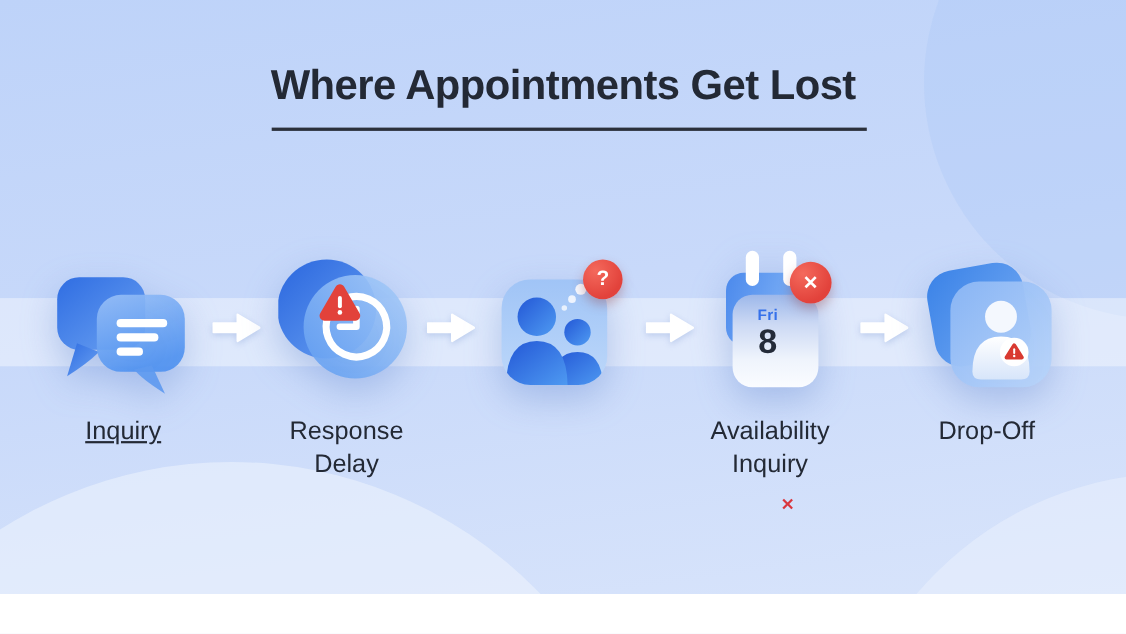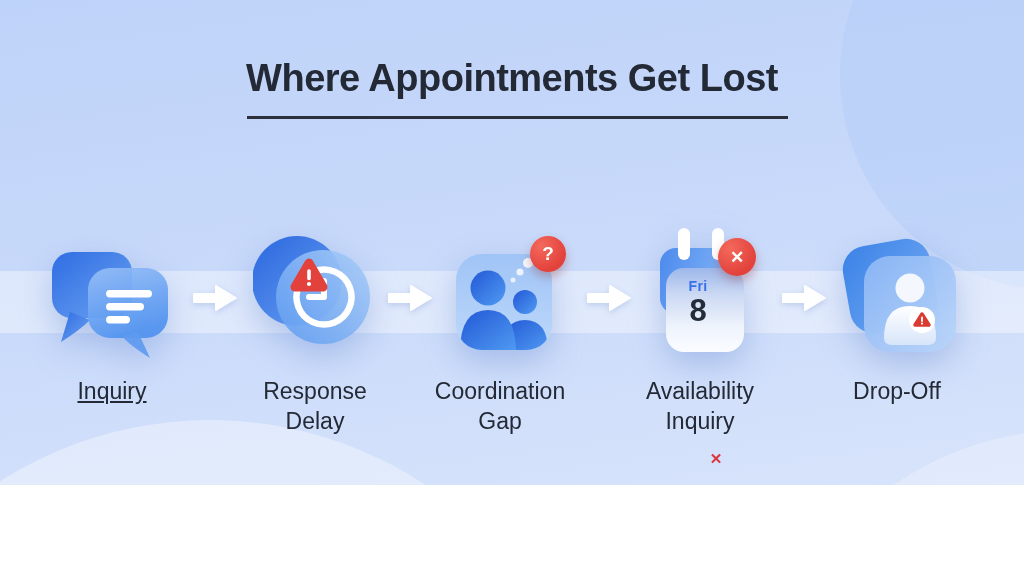--- a/index.html
+++ b/index.html
@@ -1,17 +1,17 @@
 <!DOCTYPE html>
 <html style="--bg-top: #bed3f9; --bg-bottom: #d8e4fb; --band: rgba(255,255,255,0.40); --ink: #232935; --accent-blue: #2e6ce2; --light-blue: #a7c9f7; --alert-red: #e2423b; --calendar-day: #3671ea;"><head>
 <meta charset="utf-8">
 <style>
   html,body{margin:0;padding:0;}
   .stage{
-    position:relative;width:1024px;height:485px;overflow:hidden;
+    position:relative;width:1024px;height:540px;overflow:hidden;
     font-family:"Liberation Sans",sans-serif;
     background:linear-gradient(172deg,var(--bg-top,#bed3f9) 0%,#c8d9fa 48%,var(--bg-bottom,#d8e4fb) 100%);
   }
   .bg-circle{position:absolute;border-radius:50%;pointer-events:none;}
   .bg-circle.bl{left:-180px;top:420px;width:780px;height:780px;background:rgba(238,244,254,0.55);}
   .bg-circle.br{left:760px;top:430px;width:620px;height:620px;background:rgba(236,242,253,0.5);}
   .bg-circle.tr{left:840px;top:-140px;width:430px;height:430px;background:rgba(173,200,245,0.35);}
   .band{position:absolute;left:0;top:271px;width:1024px;height:62px;background:var(--band,rgba(255,255,255,0.40));}
   .title{
     position:absolute;left:0;top:57px;width:1024px;text-align:center;
@@ -192,19 +192,18 @@
       <path d="M46 102 Q46 70 72 70 Q98 70 98 102 Q98 109 90 109 L54 109 Q46 109 46 102 Z" fill="url(#gBody)"></path>
     </g>
     <circle cx="84" cy="84" r="13" fill="#ffffff"></circle>
     <path d="M84 78 L91 89 L77 89 Z" fill="#d93a31" stroke="#d93a31" stroke-width="3.5" stroke-linejoin="round"></path>
     <path d="M84 81.5 V85" stroke="#ffffff" stroke-width="1.8" stroke-linecap="round"></path>
     <circle cx="84" cy="87.6" r="1.1" fill="#ffffff"></circle>
   </svg>
 
   <div class="step-label" style="left:32px;text-decoration:underline;">Inquiry</div>
   <div class="step-label" style="left:235px;">Response Delay</div>
-  <div class="step-label" style="left:420px;">Coordination Gap</div>
   <div class="step-label" style="left:620px;">Availability Inquiry</div>
   <div class="step-label" style="left:817px;">Drop-Off</div>
 
   <div class="conflict-note">✕</div>
 
 </div>
 
 </body></html>

